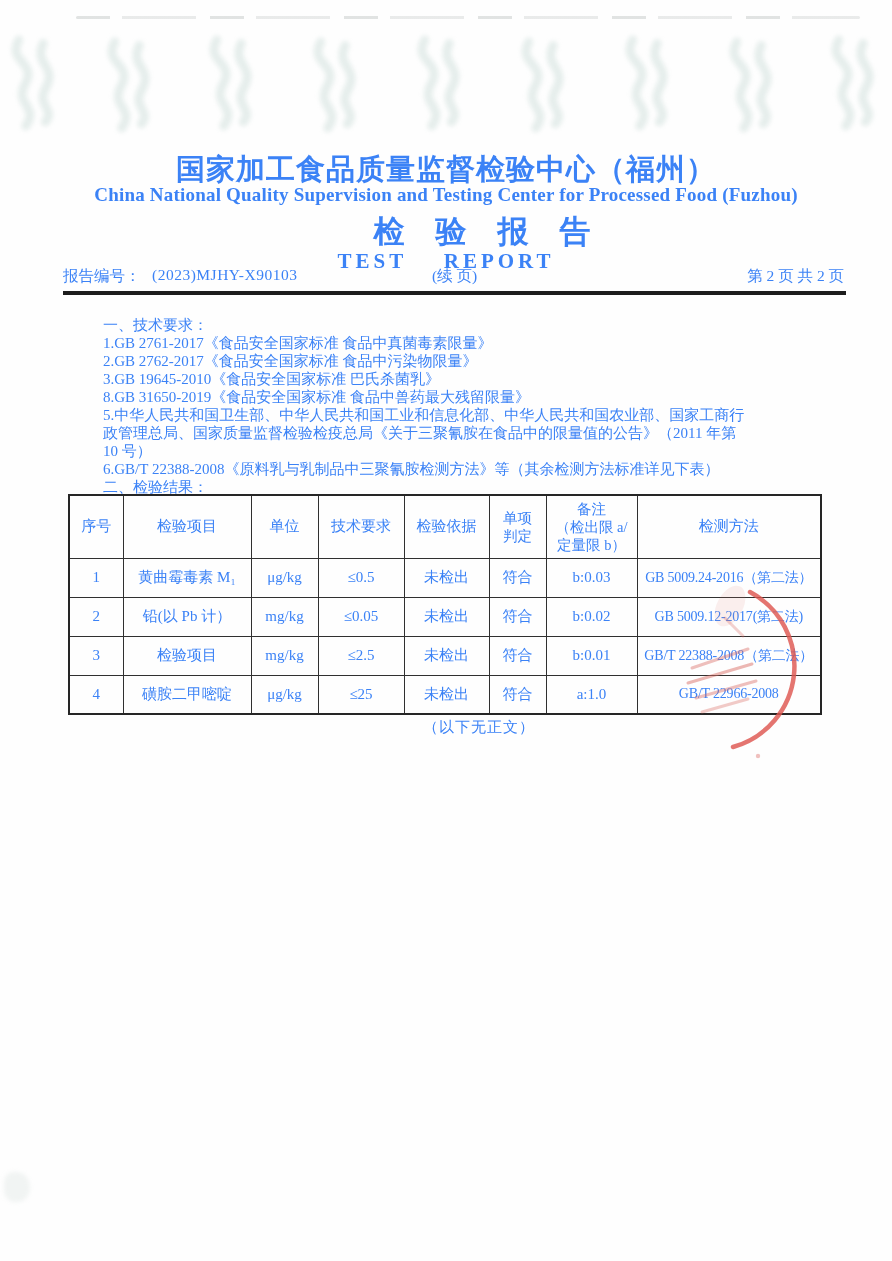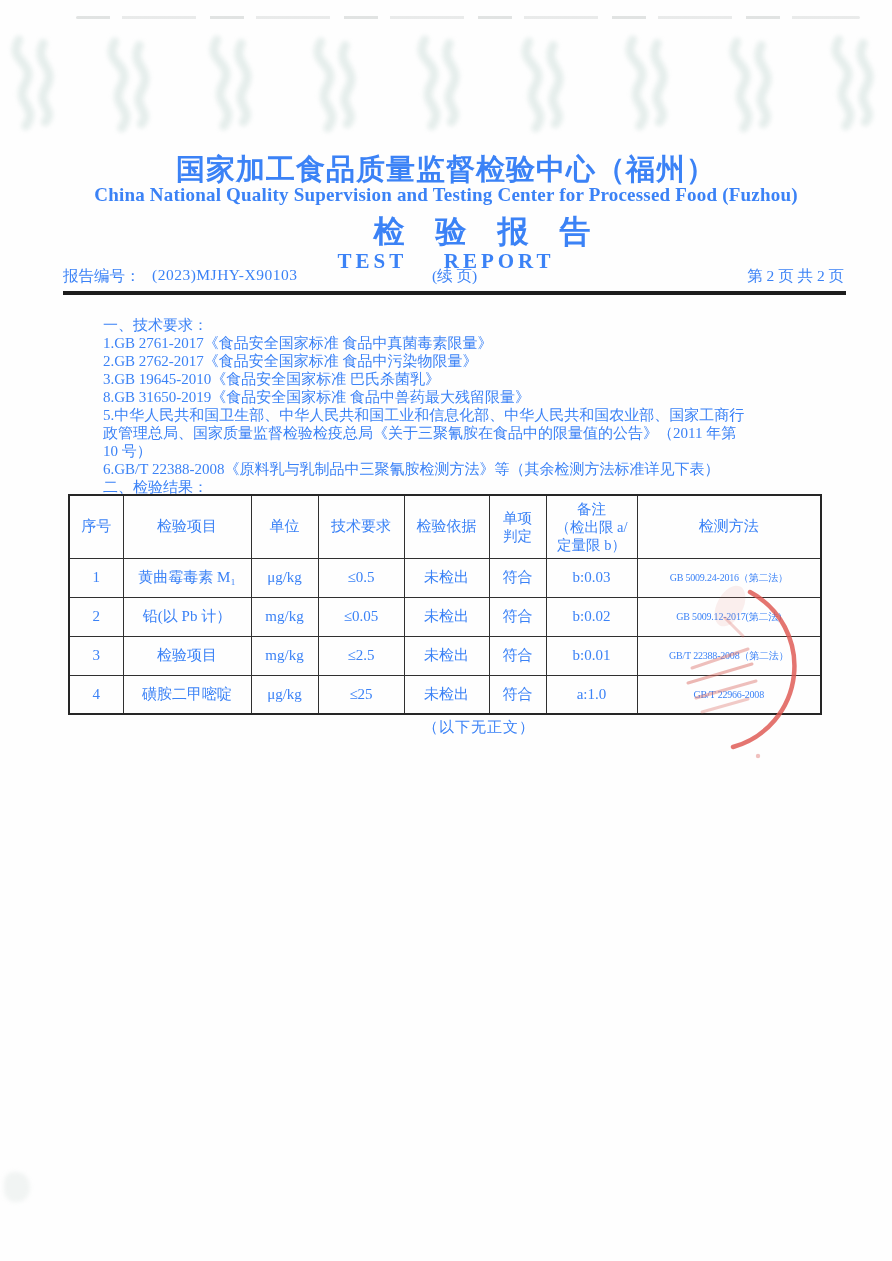--- a/index.html
+++ b/index.html
@@ -46,21 +46,21 @@
     font-size:15px;border:2px solid #262626;
   }
   table.results th,table.results td{
     border:1px solid #303030;text-align:center;vertical-align:middle;
     font-weight:normal;padding:0;overflow:visible;
   }
   table.results tr.head-row{height:63px;}
   table.results tr.data-row{height:39px;}
   .hdr-multiline{line-height:18px;font-size:14.5px;}
   td.item-cell{text-align:left;padding-left:13px;margin-top:18px;}
-  td.method-cell{text-align:left;padding-left:7px;font-size:10px;white-space:nowrap;letter-spacing:-0.2px;}
+  td.method-cell{text-align:left;padding-left:7px;font-size:14px;white-space:nowrap;letter-spacing:-0.2px;}
 
   .no-body-note{top:718px;left:378px;font-size:15px;letter-spacing:1px;margin-left:45px;}
 
   .stamp-svg{top:548px;left:630px;pointer-events:none;}
 </style>
 </head>
 <body>
 
 <div class="page">
 

